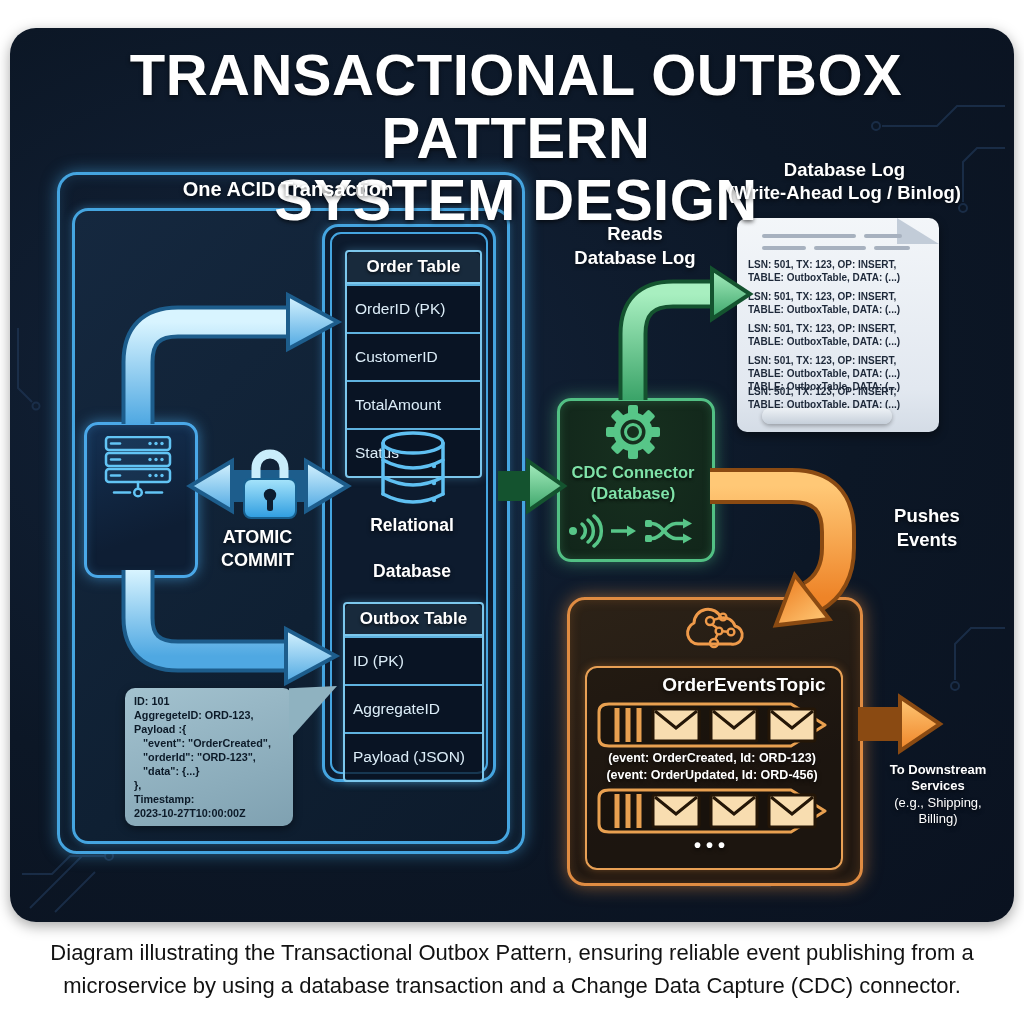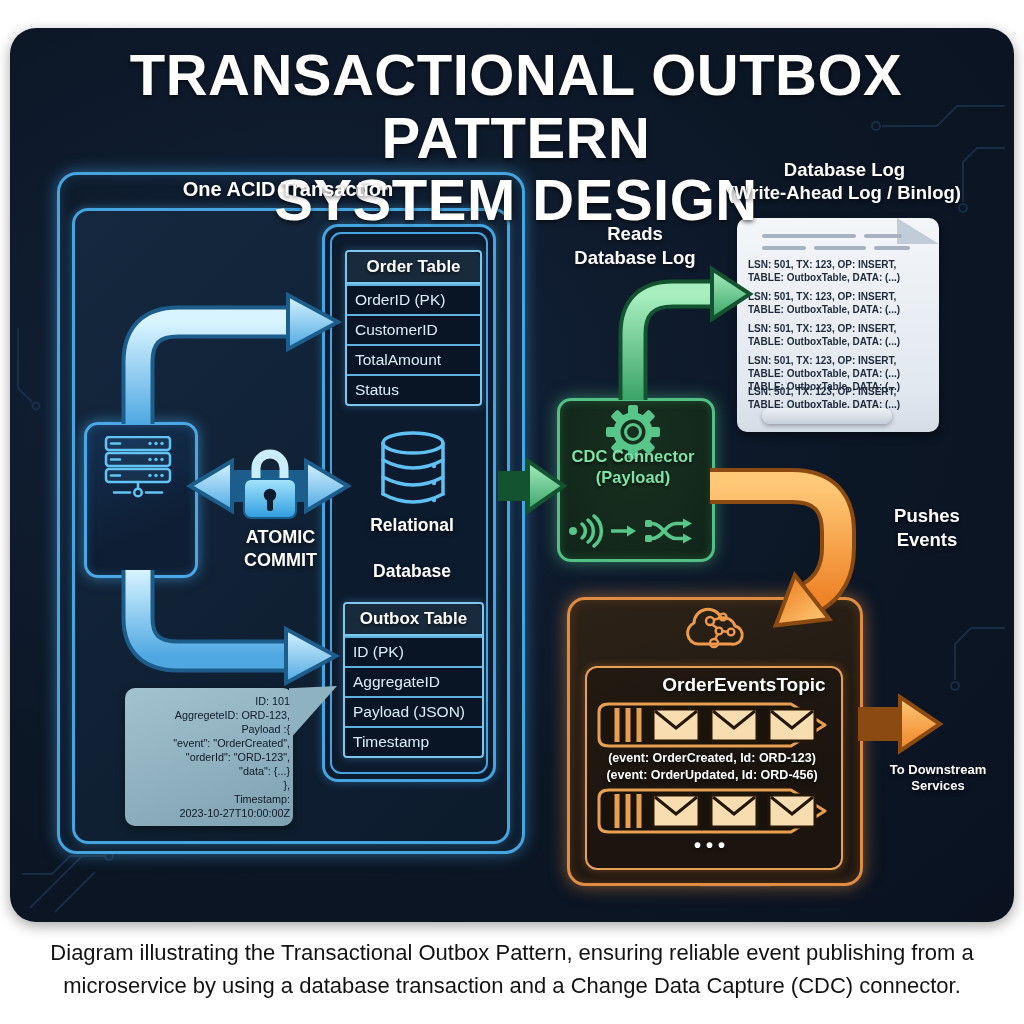--- a/index.html
+++ b/index.html
@@ -27,52 +27,52 @@
   #tables-box{left:322px;top:224px;width:174px;height:558px;border:3px solid #45a5e0;border-radius:16px;
               background:#0d1b2e;padding:5px;box-sizing:border-box;z-index:2;
               box-shadow:0 0 10px rgba(70,165,224,.4);}
   #tables-box-inner{width:100%;height:100%;border:2px solid #45a5e0;border-radius:11px;box-sizing:border-box;}
 
   .dtable{border:2px solid #7cc7ec;border-radius:4px;background:rgba(8,19,33,.75);z-index:3;
           box-shadow:0 0 8px rgba(100,190,235,.35);}
   .dtable .hd{font-size:17px;font-weight:bold;color:#fff;text-align:center;padding:5px 2px;
               background:rgba(140,205,240,.12);border-bottom:2px solid #7cc7ec;border-radius:6px 6px 0 0;
               text-shadow:0 2px 3px rgba(0,0,0,.6);}
-  .dtable .rw{font-size:15.5px;color:#dcedf8;padding:5px 8px;border-top:2px solid #5fb2df;}
+  .dtable .rw{font-size:15.5px;color:#dcedf8;padding:14px 8px;border-top:2px solid #5fb2df;}
   .dtable .rw:first-of-type{border-top:none;}
 
   #order-table{left:345px;top:250px;width:133px;}
   #outbox-table{left:343px;top:602px;width:137px;}
 
   #db-icon{left:377px;top:430px;z-index:3;}
   #db-label{left:332px;top:514px;width:160px;font-size:17.5px;line-height:1.3;z-index:3;}
 
   #order-service{left:84px;top:422px;width:108px;height:150px;border:3px solid #4aa8e8;border-radius:14px;
                  background:linear-gradient(160deg,#143052 0%,#0e1e34 70%);z-index:4;
                  box-shadow:0 0 14px rgba(74,168,232,.6), inset 0 0 10px rgba(74,168,232,.25);}
   #order-service-icon{left:101px;top:436px;z-index:4;}
   #order-service-label{left:84px;top:510px;width:108px;font-size:18px;font-weight:bold;color:#55bdf2;
                        line-height:1.25;z-index:4;text-shadow:0 2px 3px rgba(0,0,0,.6);}
 
   #padlock{left:241px;top:446px;z-index:6;}
-  #atomic-label{left:223px;top:526px;width:115px;font-size:18px;line-height:1.25;z-index:6;}
+  #atomic-label{left:200px;top:526px;width:115px;font-size:18px;line-height:1.25;z-index:6;}
 
   #bubble{left:125px;top:688px;width:168px;height:138px;background:linear-gradient(160deg,#a3c2cf,#7fa1b1);
           border-radius:10px;z-index:7;box-shadow:0 3px 8px rgba(0,0,0,.4);}
   #bubble-tail{left:289px;top:686px;width:48px;height:54px;background:#8fb2c0;z-index:7;
                clip-path:polygon(0 4%,100% 0,0 100%);}
-  #bubble-text{left:134px;top:694px;width:156px;font-size:10.8px;font-weight:normal;color:#0c1a28;
-               line-height:1.3;z-index:8;text-align:right;}
+  #bubble-text{left:134px;top:694px;width:156px;font-size:10.8px;font-weight:bold;color:#0c1a28;
+               line-height:1.3;z-index:8;}
 
   
   #cdc-box{left:557px;top:398px;width:152px;height:158px;border:3px solid #52c084;border-radius:14px;
            background:radial-gradient(ellipse at 50% 30%, #17301f 0%, #11251a 100%);z-index:4;
            box-shadow:0 0 16px rgba(82,192,132,.55), inset 0 0 10px rgba(82,192,132,.25);}
   #cdc-gear{left:605px;top:404px;z-index:4;}
-  #cdc-label{left:557px;top:446px;width:152px;font-size:16.5px;font-weight:bold;color:#7fe2a8;
+  #cdc-label{left:557px;top:462px;width:152px;font-size:16.5px;font-weight:bold;color:#7fe2a8;
              line-height:1.25;z-index:4;text-shadow:0 2px 3px rgba(0,0,0,.6);}
   #cdc-icons{left:563px;top:514px;z-index:4;}
 
   #reads-label{left:555px;top:222px;width:160px;font-size:18.5px;line-height:1.3;z-index:4;}
   #pushes-label{left:872px;top:504px;width:110px;font-size:18.5px;line-height:1.3;z-index:4;}
 
   
   #dblog-title{left:712px;top:158px;width:265px;font-size:18.5px;line-height:1.25;z-index:4;}
   #scroll{left:737px;top:218px;width:202px;height:214px;border-radius:10px;z-index:3;
           background:linear-gradient(180deg,#f3f6f9 0%,#e2e8f0 80%,#d4dce6 100%);
@@ -171,21 +171,20 @@
     </g>
   </svg>
   <div id="db-label" class="abs ctr wb pre"><span>Relational</span><br>
     <span>Database</span></div>
 
   <div id="outbox-table" class="abs dtable">
     <div class="hd">Outbox Table</div>
     <div class="rw">ID (PK)</div>
     <div class="rw">AggregateID</div>
     <div class="rw">Payload (JSON)</div>
-    <div class="rw">Timestamp</div>
   </div>
 
   <div id="order-service" class="abs"></div>
   <svg id="order-service-icon" class="abs" width="74" height="66" viewBox="0 0 74 66">
     <g stroke="#62c4f4" stroke-width="2.5" fill="rgba(98,196,244,0.08)">
       <rect x="5" y="1" width="64" height="13" rx="3"></rect>
       <rect x="5" y="17" width="64" height="13" rx="3"></rect>
       <rect x="5" y="33" width="64" height="13" rx="3"></rect>
     </g>
     <g stroke="#62c4f4" stroke-width="2.5" stroke-linecap="round">
@@ -246,21 +245,21 @@
       <rect x="-5" y="-27" width="10" height="12" rx="2" transform="rotate(135)"></rect>
       <rect x="-5" y="-27" width="10" height="12" rx="2" transform="rotate(180)"></rect>
       <rect x="-5" y="-27" width="10" height="12" rx="2" transform="rotate(225)"></rect>
       <rect x="-5" y="-27" width="10" height="12" rx="2" transform="rotate(270)"></rect>
       <rect x="-5" y="-27" width="10" height="12" rx="2" transform="rotate(315)"></rect>
     </g>
     <circle r="16" fill="none" stroke="#57c688" stroke-width="7"></circle>
     <circle r="7.5" fill="none" stroke="#57c688" stroke-width="3"></circle>
   </svg>
   <div id="cdc-label" class="abs ctr"><span>CDC Connector</span><br>
-    <span>(Payload)</span></div>
+    <span>(Database)</span></div>
   <svg id="cdc-icons" class="abs" width="140" height="34" viewBox="0 0 140 34">
     <g>
       <circle cx="10" cy="17" r="4" fill="#57c688"></circle>
       <g stroke="#57c688" stroke-width="3.5" fill="none" stroke-linecap="round">
         <path d="M19 10 a9 9 0 0 1 0 14"></path>
         <path d="M25 6 a14 14 0 0 1 0 22"></path>
         <path d="M31 2 a19 19 0 0 1 0 30"></path>
       </g>
     </g>
     <g>
@@ -372,20 +371,22 @@
       <rect x="174" y="7" width="46" height="32" rx="2" fill="#f8ddb0" stroke="#241607" stroke-width="3"></rect>
       <path d="M176 9 L197 26 L218 9" fill="none" stroke="#241607" stroke-width="3"></path>
     </g>
   </svg>
 
   <div id="topic-more" class="abs ctr wb">•••</div>
 
   <div id="downstream-label" class="abs ctr wb">
     <div class="pre">To Downstream
 Services</div>
+    <div class="pre reg">(e.g., Shipping,
+Billing)</div>
   </div>
 
   <svg id="arrows" class="abs" width="1024" height="1024" viewBox="0 0 1024 1024">
     <defs>
       <linearGradient id="gBlue" x1="0" y1="0" x2="0" y2="1">
         <stop offset="0" stop-color="#d8f4ff"></stop>
           <stop offset="1" stop-color="#4fa8e2"></stop>
       </linearGradient>
       <linearGradient id="gGreen" x1="0" y1="0" x2="0" y2="1">
         <stop offset="0" stop-color="#a8efc0"></stop>

